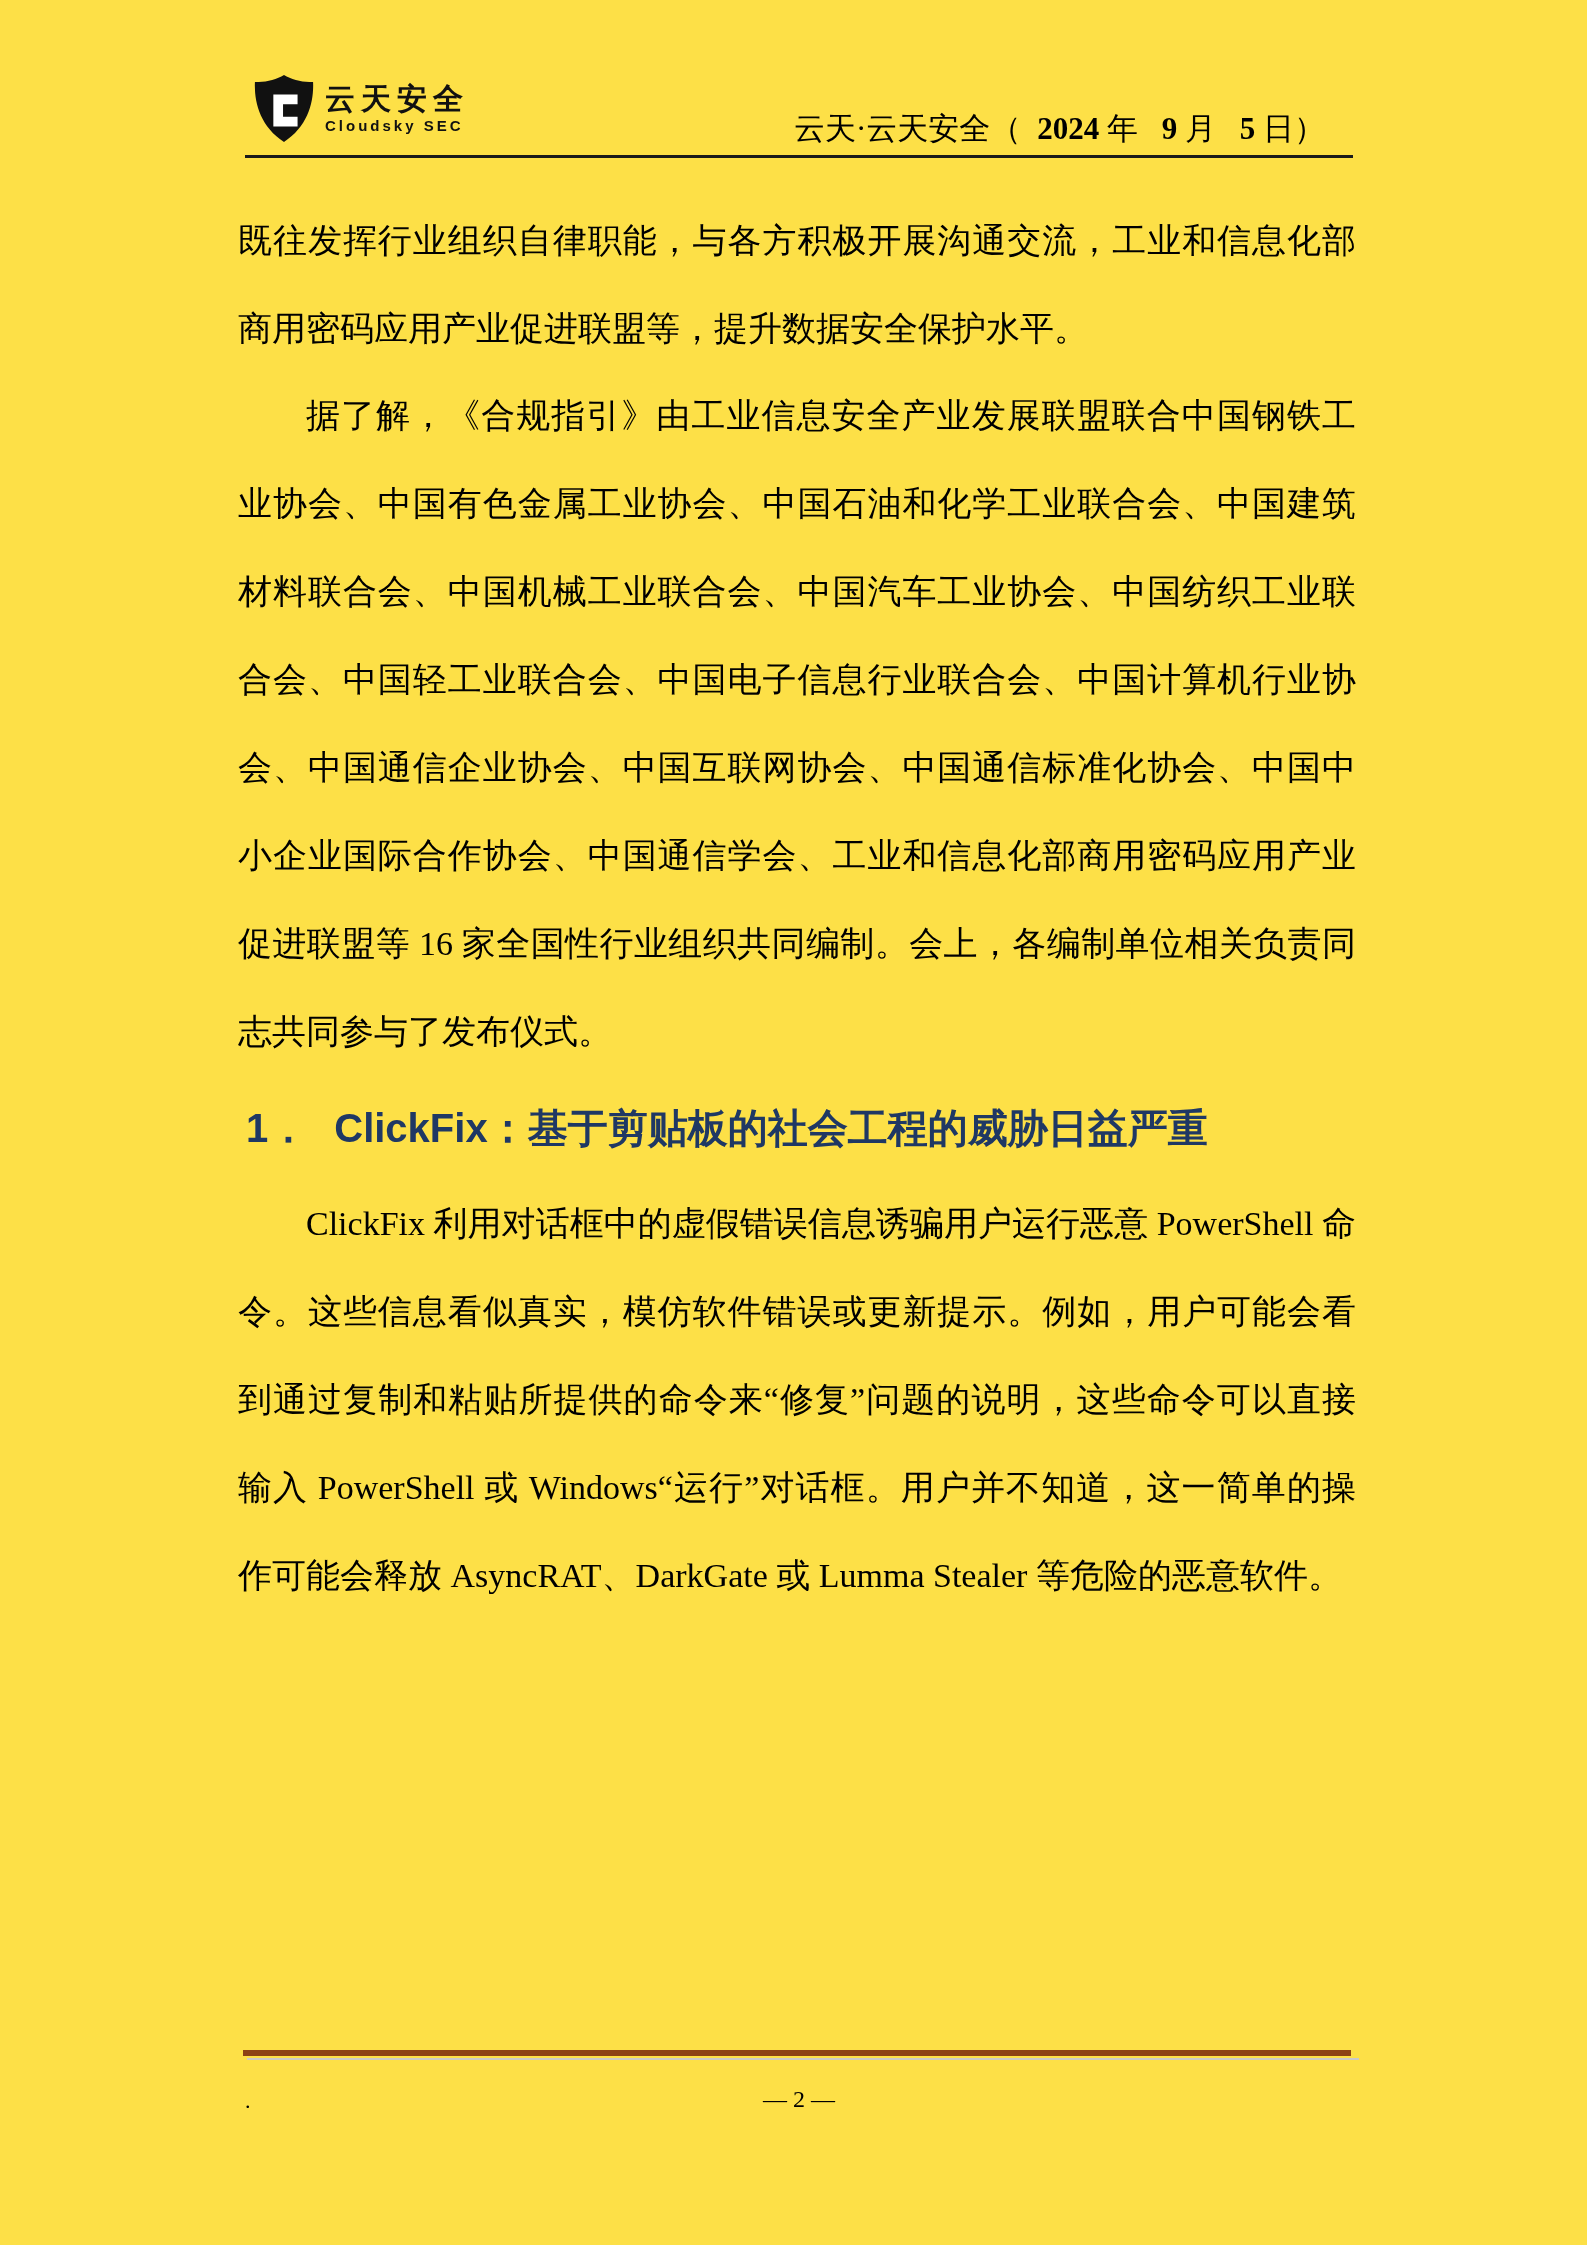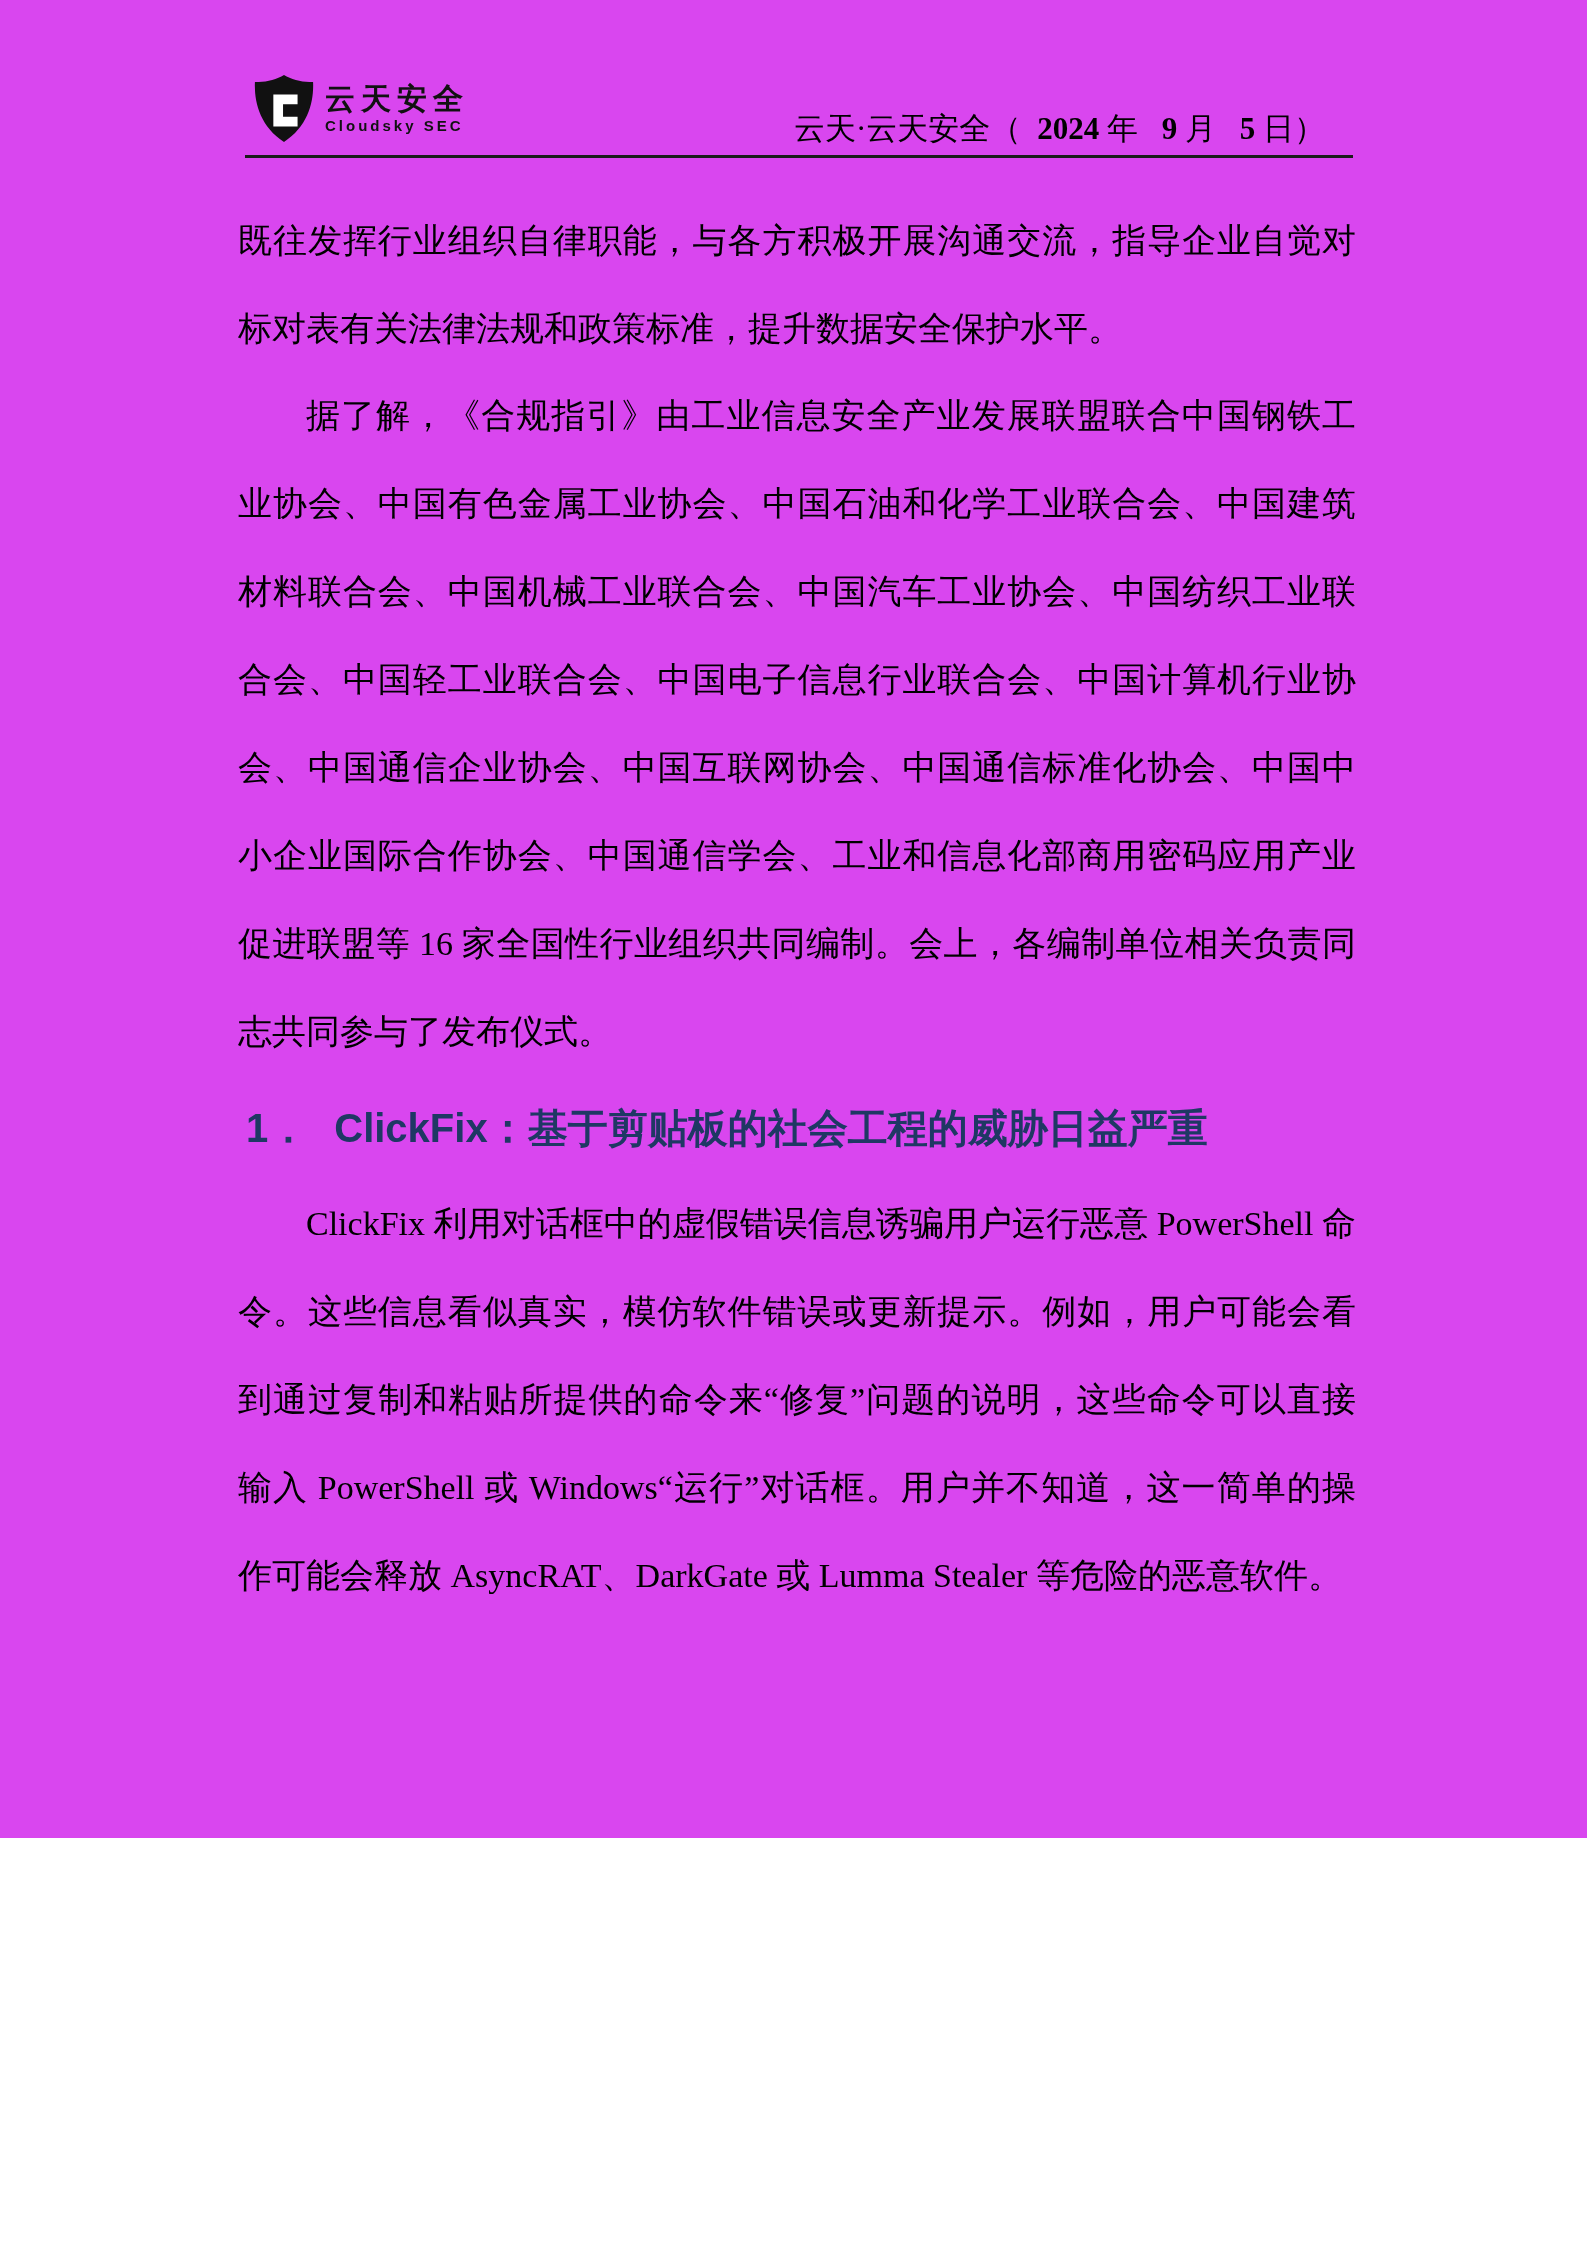--- a/index.html
+++ b/index.html
@@ -3,22 +3,22 @@
 <meta charset="utf-8">
 <style>
   html, body {
     margin: 0;
     padding: 0;
     background: #ffffff;
   }
   .page {
     position: relative;
     width: 1587px;
-    height: 1838px;
-    background: #d946ef;
+    height: 2245px;
+    background: #fde047;
     overflow: hidden;
     font-family: "Liberation Sans", sans-serif;
     color: #000000;
   }
 
   
   .header {
     position: absolute;
     left: 245px;
     width: 1108px;
@@ -157,21 +157,21 @@
         <span class="logo-brand-en">Cloudsky SEC</span>
       </div>
     </div>
     <div class="header-title">
       <span>云天·云天安全（</span><span class="num">2024</span><span> 年 </span><span class="num">9</span><span> 月 </span><span class="num">5</span><span> 日）</span>
     </div>
   </div>
   <div class="header-rule"></div>
 
   <div class="body-text">
-    <p class="para">既往发挥行业组织自律职能，与各方积极开展沟通交流，指导企业自觉对标对表有关法律法规和政策标准，提升数据安全保护水平。</p>
+    <p class="para">既往发挥行业组织自律职能，与各方积极开展沟通交流，工业和信息化部商用密码应用产业促进联盟等，提升数据安全保护水平。</p>
     <p class="para indent">据了解，《合规指引》由工业信息安全产业发展联盟联合中国钢铁工业协会、中国有色金属工业协会、中国石油和化学工业联合会、中国建筑材料联合会、中国机械工业联合会、中国汽车工业协会、中国纺织工业联合会、中国轻工业联合会、中国电子信息行业联合会、中国计算机行业协会、中国通信企业协会、中国互联网协会、中国通信标准化协会、中国中小企业国际合作协会、中国通信学会、工业和信息化部商用密码应用产业促进联盟等 16 家全国性行业组织共同编制。会上，各编制单位相关负责同志共同参与了发布仪式。</p>
 
 
     <h2 class="subsection-heading"><span class="sub-num">1．</span><span>ClickFix：基于剪贴板的社会工程的威胁日益严重</span></h2>
 
     <p class="para indent">ClickFix 利用对话框中的虚假错误信息诱骗用户运行恶意 PowerShell 命令。这些信息看似真实，模仿软件错误或更新提示。例如，用户可能会看到通过复制和粘贴所提供的命令来“修复”问题的说明，这些命令可以直接输入 PowerShell 或 Windows“运行”对话框。用户并不知道，这一简单的操作可能会释放 AsyncRAT、DarkGate 或 Lumma Stealer 等危险的恶意软件。</p>
   </div>
 
   <div class="footer-rule"></div>
   <div class="footer-rule-shadow"></div>

